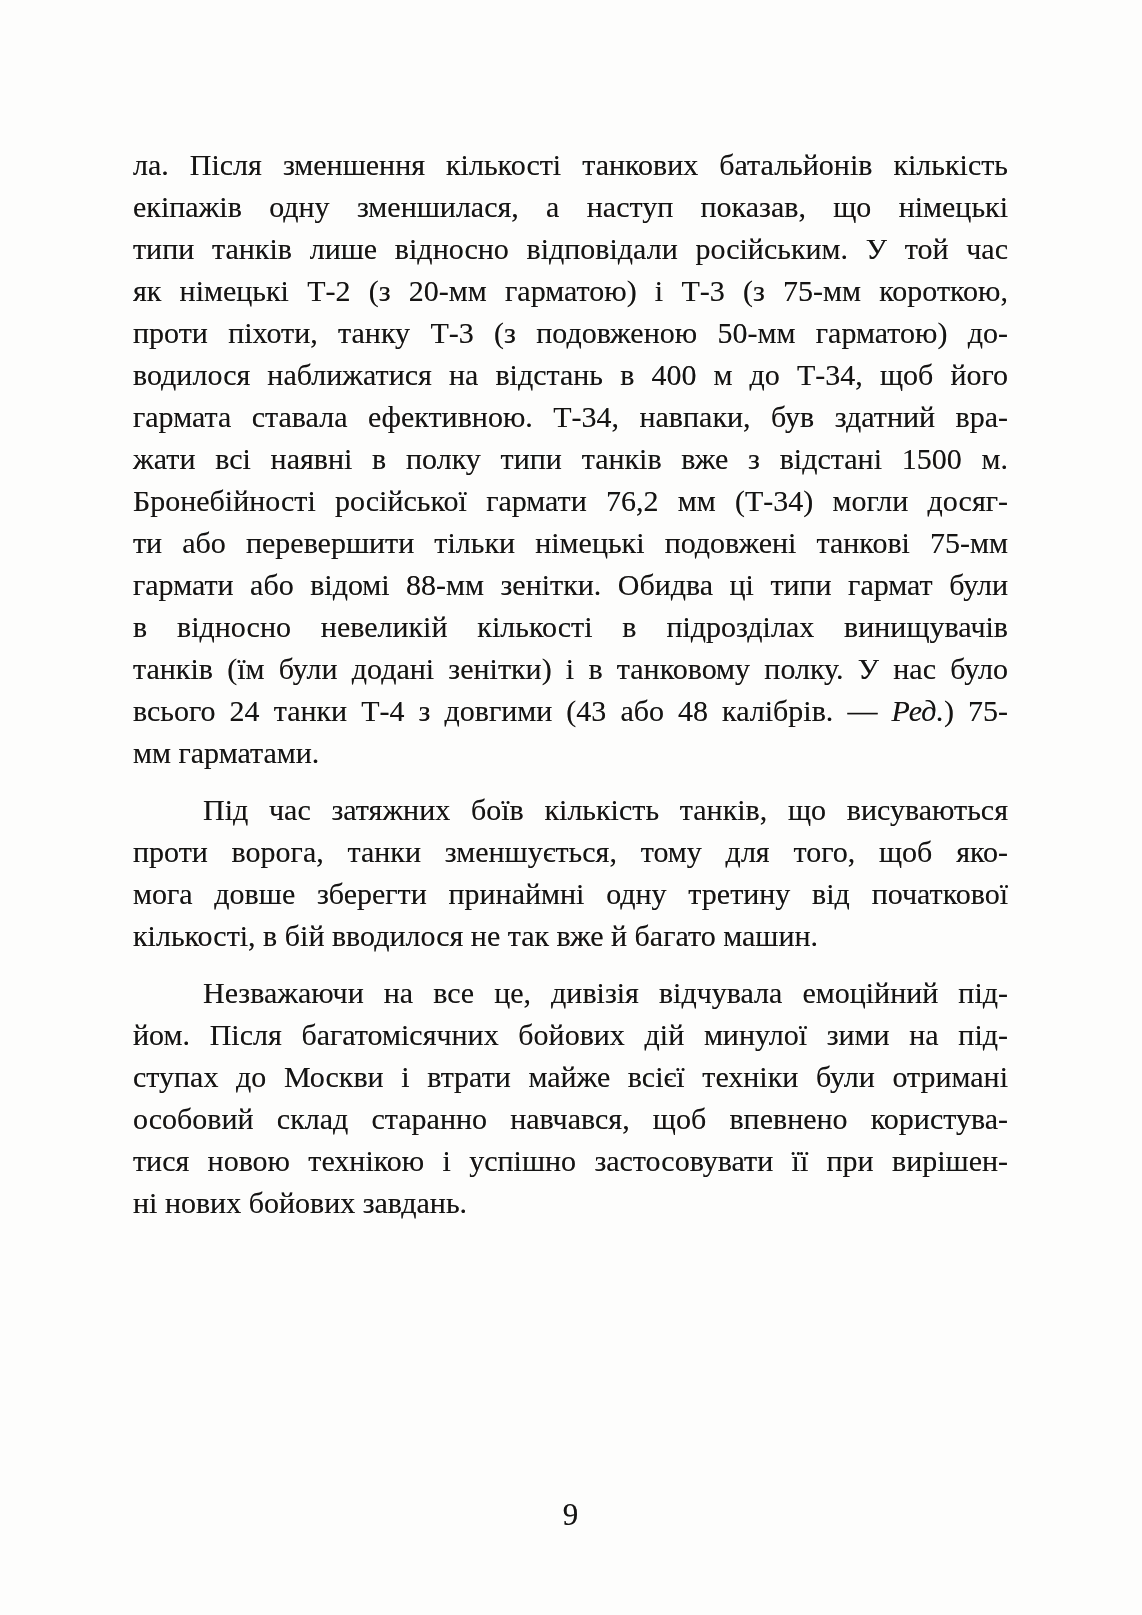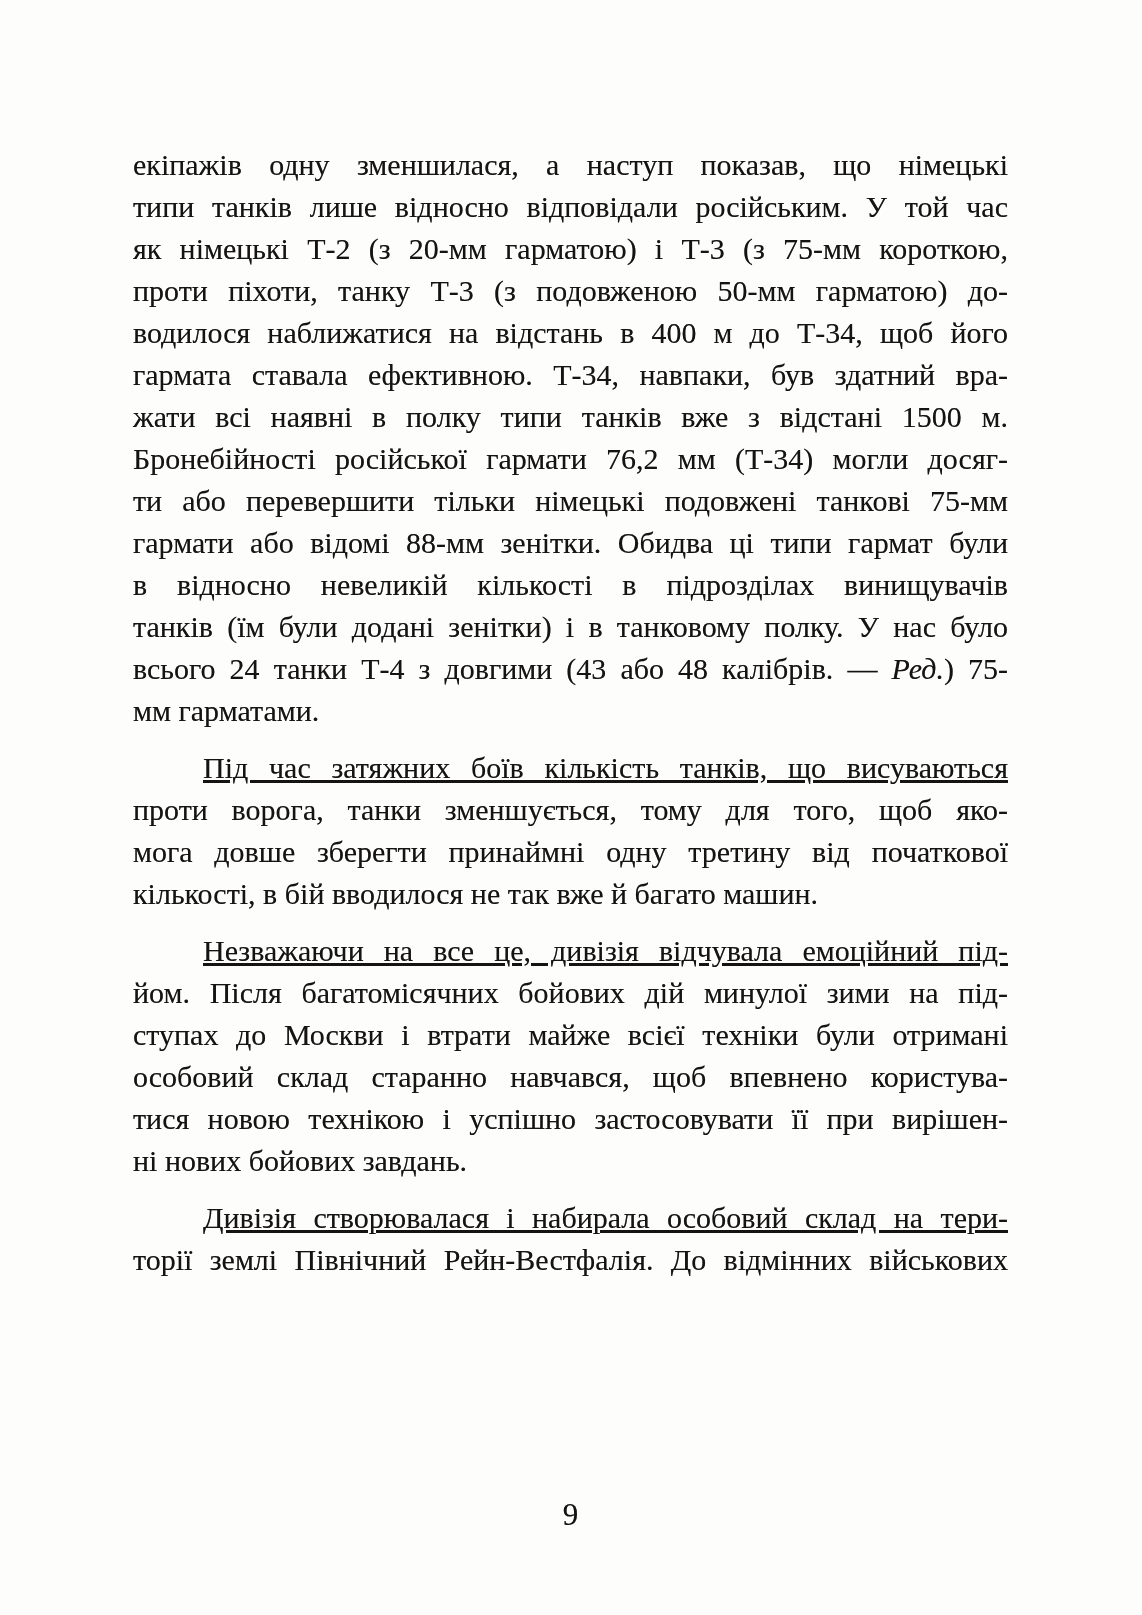--- a/index.html
+++ b/index.html
@@ -37,21 +37,20 @@
     text-align: justify;
     text-align-last: justify;
     white-space: normal;
     text-shadow: 0 0 0.6px rgba(20, 18, 16, 0.5);
   }
   .line.last {
     text-align-last: left;
   }
   .line.indent {
     text-indent: 70px;
-    text-decoration: underline;
   }
   .italic {
     font-style: italic;
   }
   .page-number {
     position: absolute;
     top: 1494px;
     left: 133px;
     width: 875px;
     text-align: center;
@@ -59,20 +58,21 @@
     line-height: 42px;
     text-shadow: 0 0 0.6px rgba(20, 18, 16, 0.5);
   }
 </style>
 </head>
 <body>
 
 <div class="page">
   <div class="text-block">
       <div class="paragraph">
+        <div class="line"><span>ла. Після зменшення кількості танкових батальйонів кількість</span></div>
         <div class="line"><span>екіпажів одну зменшилася, а наступ показав, що німецькі</span></div>
         <div class="line"><span>типи танків лише відносно відповідали російським. У той час</span></div>
         <div class="line"><span>як німецькі Т-2 (з 20-мм гарматою) і Т-3 (з 75-мм короткою,</span></div>
         <div class="line"><span>проти піхоти, танку Т-3 (з подовженою 50-мм гарматою) до-</span></div>
         <div class="line"><span>водилося наближатися на відстань в 400 м до Т-34, щоб його</span></div>
         <div class="line"><span>гармата ставала ефективною. Т-34, навпаки, був здатний вра-</span></div>
         <div class="line"><span>жати всі наявні в полку типи танків вже з відстані 1500 м.</span></div>
         <div class="line"><span>Бронебійності російської гармати 76,2 мм (Т-34) могли досяг-</span></div>
         <div class="line"><span>ти або перевершити тільки німецькі подовжені танкові 75-мм</span></div>
         <div class="line"><span>гармати або відомі 88-мм зенітки. Обидва ці типи гармат були</span></div>
@@ -88,19 +88,15 @@
         <div class="line last"><span>кількості, в бій вводилося не так вже й багато машин.</span></div>
       </div>
       <div class="paragraph">
         <div class="line indent"><span>Незважаючи на все це, дивізія відчувала емоційний під-</span></div>
         <div class="line"><span>йом. Після багатомісячних бойових дій минулої зими на під-</span></div>
         <div class="line"><span>ступах до Москви і втрати майже всієї техніки були отримані</span></div>
         <div class="line"><span>особовий склад старанно навчався, щоб впевнено користува-</span></div>
         <div class="line"><span>тися новою технікою і успішно застосовувати її при вирішен-</span></div>
         <div class="line last"><span>ні нових бойових завдань.</span></div>
       </div>
-      <div class="paragraph">
-        <div class="line indent"><span>Дивізія створювалася і набирала особовий склад на тери-</span></div>
-        <div class="line"><span>торії землі Північний Рейн-Вестфалія. До відмінних військових</span></div>
-      </div>
     </div>
   <div class="page-number">9</div>
 </div>
 
 </body></html>

